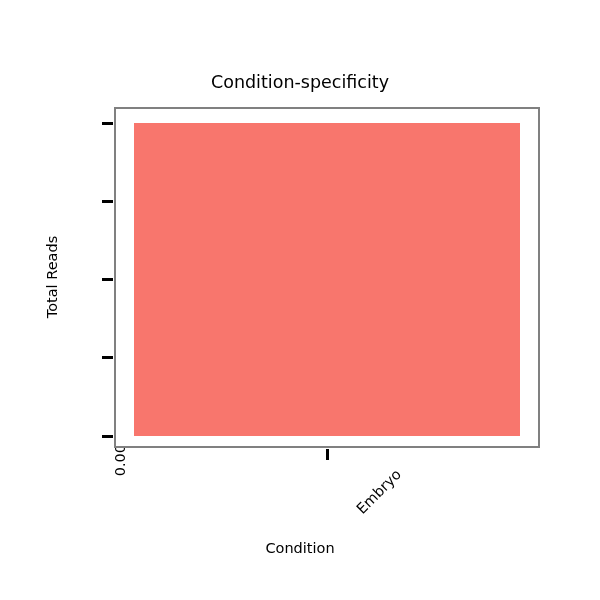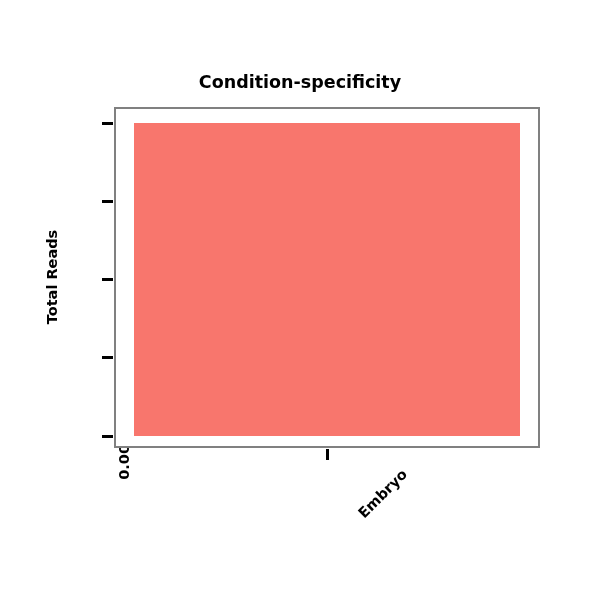--- a/index.html
+++ b/index.html
@@ -7,21 +7,20 @@
     padding: 0;
     background: #ffffff;
   }
   #page {
     position: relative;
     width: 600px;
     height: 600px;
     background: #ffffff;
     font-family: "DejaVu Sans", "Liberation Sans", sans-serif;
     overflow: hidden;
-    font-weight: bold;
   }
 
   
   #chart-title {
     position: absolute;
     left: 0;
     top: 72px;
     width: 600px;
     text-align: center;
     font-size: 17.5px;
@@ -136,14 +135,15 @@
     <div id="plot-area">
         <div class="bar" style="left: 18.235px; top: 14px; width: 385.53px; height: 313px; background: rgb(248, 118, 109);"></div>
       </div>
   </div>
 
   <div id="x-axis">
       <div class="x-tick-mark" style="left: 325.5px; top: 449px;"></div>
       <div class="x-tick-label" style="left: 337px; top: 466px;">Embryo</div>
     </div>
 
+  <div id="x-axis-title">Condition</div>
 
 </div>
 
 </body></html>

